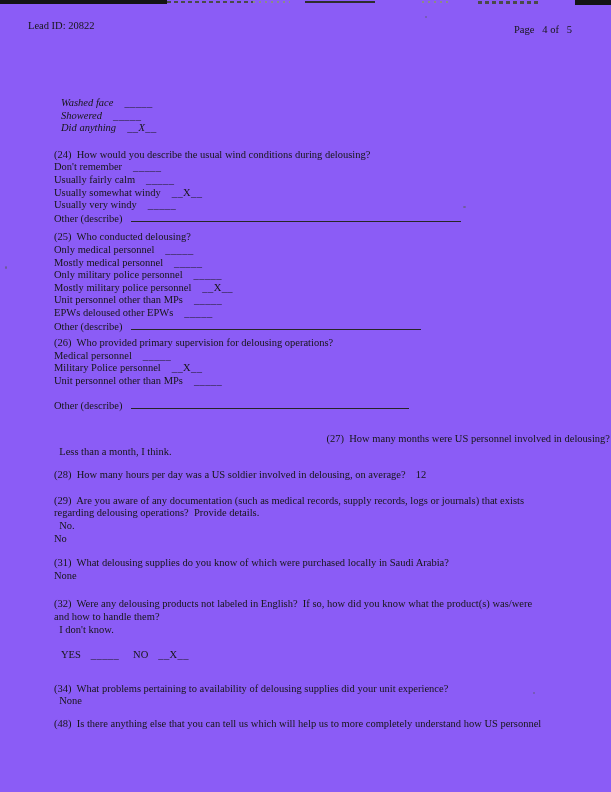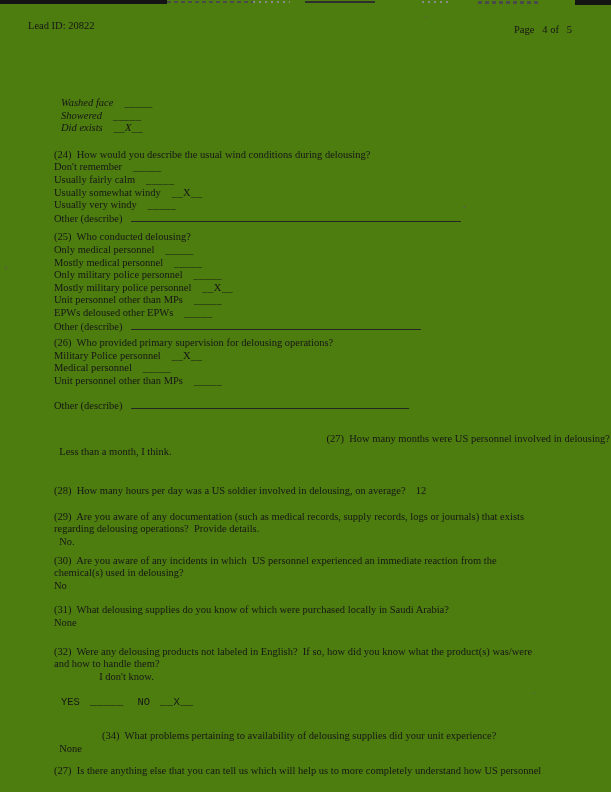--- a/index.html
+++ b/index.html
@@ -1,20 +1,20 @@
 <!DOCTYPE html>
 <html><head>
 <meta charset="utf-8">
 <title>Scanned Questionnaire Page</title>
 <style>
   html,body{margin:0;padding:0;background:#ffffff;}
   .page{
     position:relative;
     width:611px;height:792px;
-    background:#4d7c0f;
+    background:#8b5cf6;
     overflow:hidden;
     font-family:"Liberation Serif", serif;
     color:#161616;
   }
   
   .scan-top{position:absolute;top:0;left:0;width:611px;height:8px;}
   .seg{position:absolute;}
   .seg.solid{background:#141414;}
   .seg.dash{background:repeating-linear-gradient(90deg,#4a4a4a 0 4px,transparent 4px 7px);}
   .seg.dot{background:repeating-linear-gradient(90deg,#8a8a8a 0 2px,transparent 2px 6px);}
@@ -27,21 +27,21 @@
   .block{font-size:10.5px;line-height:12.6px;white-space:pre-wrap;}
   .block.indent{padding-left:7px;font-style:italic;}
   .opt-row{height:12.6px;white-space:pre;}
   .mark{margin-left:11px;letter-spacing:.4px;}
   .fill-line{
     display:inline-block;
     border-bottom:1.4px solid #262626;
     height:9px;margin-left:8px;vertical-align:baseline;
   }
   .inline-answer{margin-left:10px;}
-  .yesno{white-space:pre;padding-left:7px;font-family:Liberation Mono, monospace;}
+  .yesno{white-space:pre;padding-left:7px;}
   .yesno .mark{margin-left:10px;}
   .yesno .no-label{margin-left:14px;}
 </style>
 </head>
 <body>
 
 <div class="page">
 
   <div class="scan-top">
     <div class="seg solid" style="left:0;top:0;width:167px;height:4px;"></div>
@@ -55,40 +55,38 @@
 
   <div class="speck" style="left:425px;top:16px;width:2px;height:2px;opacity:.5;"></div>
   <div class="speck" style="left:5px;top:266px;width:2px;height:3px;opacity:.6;"></div>
   <div class="speck" style="left:463px;top:206px;width:3px;height:2px;opacity:.6;"></div>
   <div class="speck" style="left:533px;top:692px;width:2px;height:2px;opacity:.5;"></div>
 
   <div class="hdr-left">Lead ID: 20822</div>
   <div class="hdr-right">Page   4 of   5</div>
 
   <div class="form">
-      <div class="block options indent" style="margin-top: 0px;"><div class="opt-row"><span>Washed face</span><span class="mark">_____</span></div><div class="opt-row"><span>Showered</span><span class="mark">_____</span></div><div class="opt-row"><span>Did exists</span><span class="mark">__X__</span></div></div>
+      <div class="block options indent" style="margin-top: 0px;"><div class="opt-row"><span>Washed face</span><span class="mark">_____</span></div><div class="opt-row"><span>Showered</span><span class="mark">_____</span></div><div class="opt-row"><span>Did anything</span><span class="mark">__X__</span></div></div>
       <div class="block question" style="margin-top: 14px;"><span>(24)  How would you describe the usual wind conditions during delousing?</span></div>
       <div class="block options" style="margin-top: 0px;"><div class="opt-row"><span>Don't remember</span><span class="mark">_____</span></div><div class="opt-row"><span>Usually fairly calm</span><span class="mark">_____</span></div><div class="opt-row"><span>Usually somewhat windy</span><span class="mark">__X__</span></div><div class="opt-row"><span>Usually very windy</span><span class="mark">_____</span></div><div class="opt-row"><span>Other (describe)</span><span class="fill-line" style="width: 330px;"></span></div></div>
       <div class="block question" style="margin-top: 7px;"><span>(25)  Who conducted delousing?</span></div>
       <div class="block options" style="margin-top: 0px;"><div class="opt-row"><span>Only medical personnel</span><span class="mark">_____</span></div><div class="opt-row"><span>Mostly medical personnel</span><span class="mark">_____</span></div><div class="opt-row"><span>Only military police personnel</span><span class="mark">_____</span></div><div class="opt-row"><span>Mostly military police personnel</span><span class="mark">__X__</span></div><div class="opt-row"><span>Unit personnel other than MPs</span><span class="mark">_____</span></div><div class="opt-row"><span>EPWs deloused other EPWs</span><span class="mark">_____</span></div><div class="opt-row"><span>Other (describe)</span><span class="fill-line" style="width: 290px;"></span></div></div>
       <div class="block question" style="margin-top: 5px;"><span>(26)  Who provided primary supervision for delousing operations?</span></div>
-      <div class="block options" style="margin-top: 0px;"><div class="opt-row"><span>Military Police personnel</span><span class="mark">__X__</span></div><div class="opt-row"><span>Medical personnel</span><span class="mark">_____</span></div><div class="opt-row"><span>Unit personnel other than MPs</span><span class="mark">_____</span></div></div>
+      <div class="block options" style="margin-top: 0px;"><div class="opt-row"><span>Medical personnel</span><span class="mark">_____</span></div><div class="opt-row"><span>Military Police personnel</span><span class="mark">__X__</span></div><div class="opt-row"><span>Unit personnel other than MPs</span><span class="mark">_____</span></div></div>
       <div class="block options" style="margin-top: 12px;"><div class="opt-row"><span>Other (describe)</span><span class="fill-line" style="width: 278px;"></span></div></div>
       <div class="block question" style="margin-top: 21px; text-align: right;"><span>(27)  How many months were US personnel involved in delousing?</span></div>
       <div class="block answer" style="margin-top: 0px;"><span>  Less than a month, I think.</span></div>
-      <div class="block question" style="margin-top: 27px;"><span>(28)  How many hours per day was a US soldier involved in delousing, on average?</span><span class="inline-answer">12</span></div>
+      <div class="block question" style="margin-top: 11px;"><span>(28)  How many hours per day was a US soldier involved in delousing, on average?</span><span class="inline-answer">12</span></div>
       <div class="block question" style="margin-top: 13px;"><span>(29)  Are you aware of any documentation (such as medical records, supply records, logs or journals) that exists
 regarding delousing operations?  Provide details.</span></div>
       <div class="block answer" style="margin-top: 0px;"><span>  No.</span></div>
-      <div class="block question" style="margin-top: 6px;"><span>(30)  Are you aware of any incidents in which  US personnel experienced an immediate reaction from the
-chemical(s) used in delousing?</span></div>
       <div class="block answer" style="margin-top: 0px;"><span>No</span></div>
       <div class="block question" style="margin-top: 12px;"><span>(31)  What delousing supplies do you know of which were purchased locally in Saudi Arabia?</span></div>
       <div class="block answer" style="margin-top: 0px;"><span>None</span></div>
       <div class="block question" style="margin-top: 16px;"><span>(32)  Were any delousing products not labeled in English?  If so, how did you know what the product(s) was/were
 and how to handle them?</span></div>
-      <div class="block answer" style="margin-top: 0px; margin-left: 40px;"><span>  I don't know.</span></div>
+      <div class="block answer" style="margin-top: 0px;"><span>  I don't know.</span></div>
       <div class="block yesno" style="margin-top: 13px;"><span class="yes-label">YES</span><span class="mark">_____</span><span class="no-label">NO</span><span class="mark">__X__</span></div>
-      <div class="block question" style="margin-top: 21px; margin-left: 48px;"><span>(34)  What problems pertaining to availability of delousing supplies did your unit experience?</span></div>
+      <div class="block question" style="margin-top: 21px;"><span>(34)  What problems pertaining to availability of delousing supplies did your unit experience?</span></div>
       <div class="block answer" style="margin-top: 0px;"><span>  None</span></div>
-      <div class="block question" style="margin-top: 10px;"><span>(27)  Is there anything else that you can tell us which will help us to more completely understand how US personnel</span></div>
+      <div class="block question" style="margin-top: 10px;"><span>(48)  Is there anything else that you can tell us which will help us to more completely understand how US personnel</span></div>
     </div>
 </div>
 
 </body></html>

